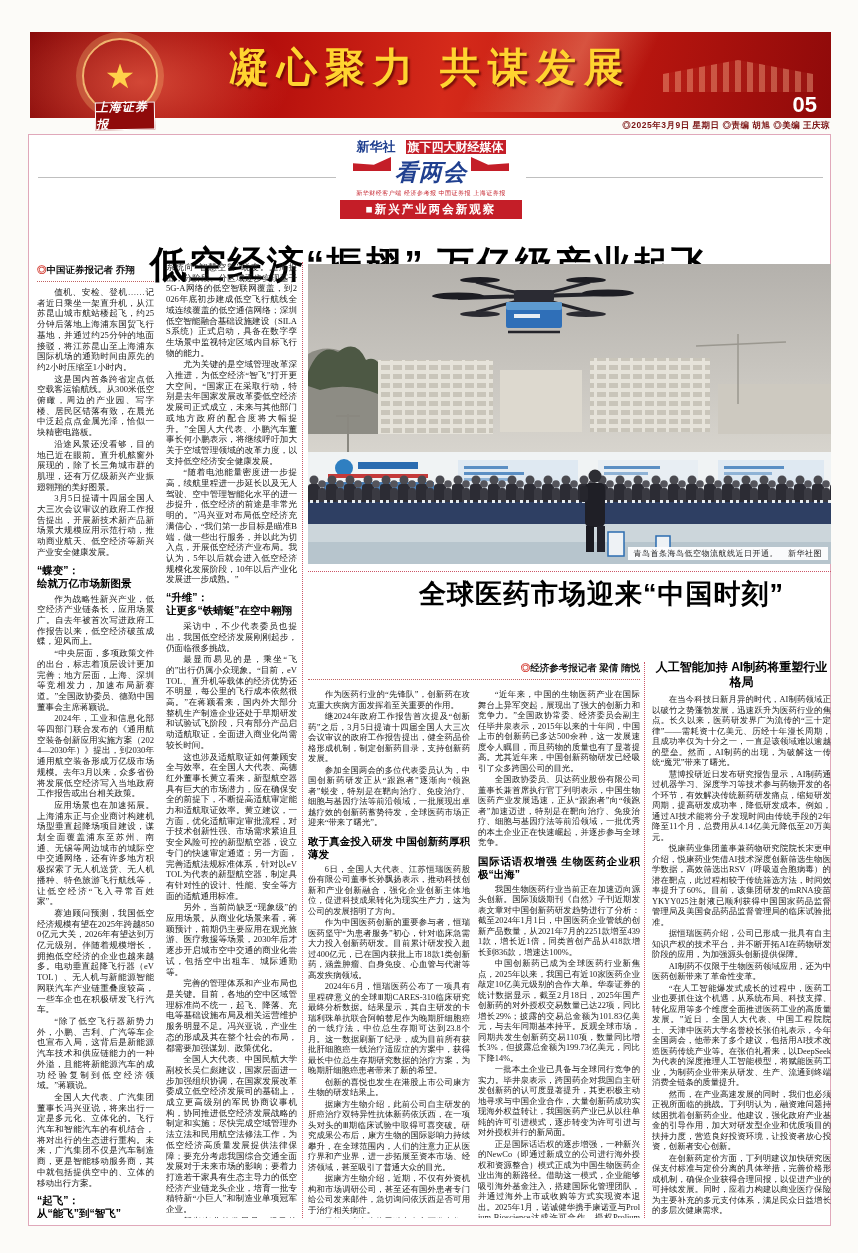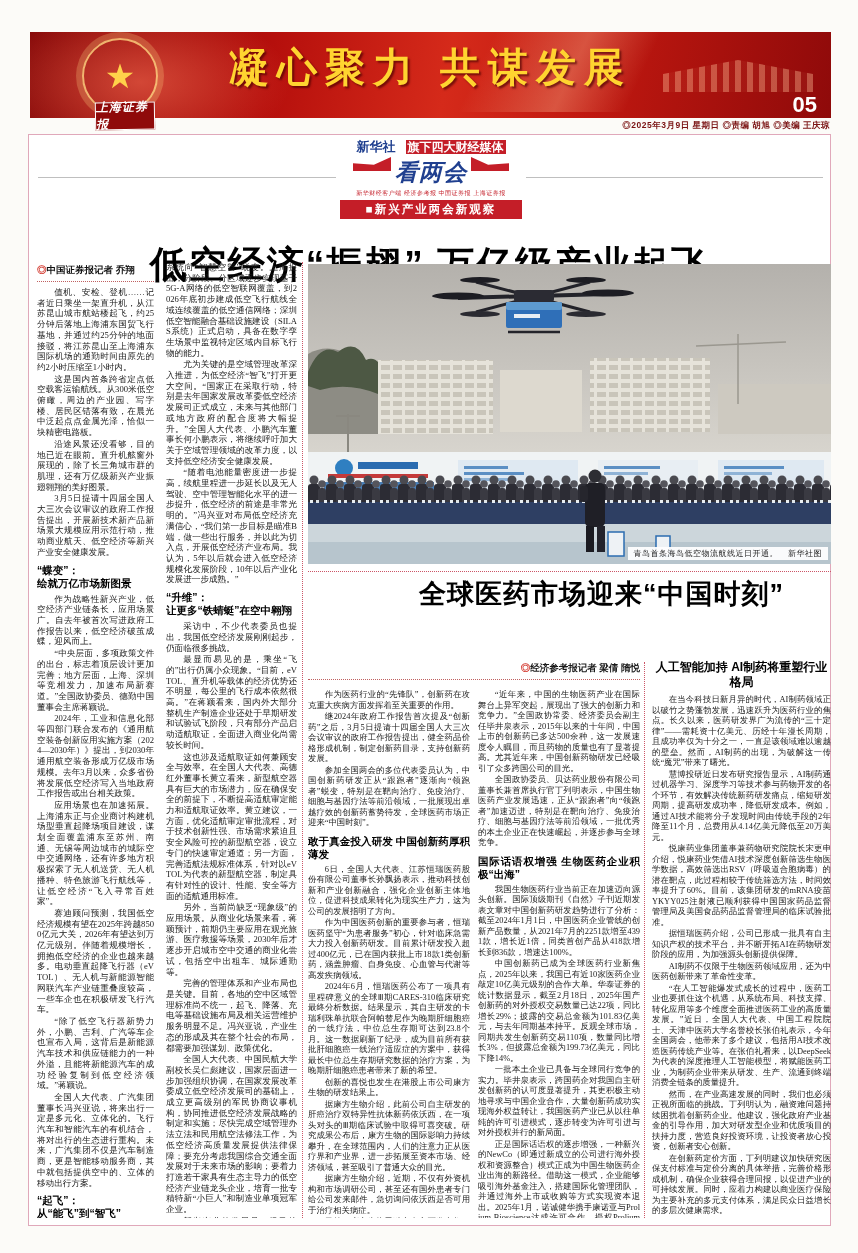--- a/index.html
+++ b/index.html
@@ -263,21 +263,21 @@
   <div>全球医药市场迎来“中国时刻”</div>
 </div>
 <div class="byline2">
   <span class="mark">◎</span><span>经济参考报记者 梁倩 隋悦</span>
 </div>
 
 <div class="col a2 cA">
   <div>
       <p class="para">作为医药行业的“先锋队”，创新药在攻克重大疾病方面发挥着至关重要的作用。</p>
       <p class="para">继2024年政府工作报告首次提及“创新药”之后，3月5日提请十四届全国人大三次会议审议的政府工作报告提出，健全药品价格形成机制，制定创新药目录，支持创新药发展。</p>
-      <p class="para">参加全国两会的多位代表委员认为，中国创新药研发正从“跟跑者”逐渐向“领跑者”蜕变，特别是在靶向治疗、免疫治疗、细胞与基因疗法等前沿领域，一批展现出卓越疗效的创新药蓄势待发，全球医药市场正迎来“中国时刻”。</p>
+      <p class="para">参加全国两会的多位代表委员认为，中国创新药研发正从“跟跑者”逐渐向“领跑者”蜕变，特别是在靶向治疗、免疫治疗、细胞与基因疗法等前沿领域，一批展现出卓越疗效的创新药蓄势待发，全球医药市场正迎来“带来了曙光”。</p>
       <h4 class="subhead">敢于真金投入研发  中国创新药厚积薄发</h4>
       <p class="para">6日，全国人大代表、江苏恒瑞医药股份有限公司董事长孙飘扬表示，推动科技创新和产业创新融合，强化企业创新主体地位，促进科技成果转化为现实生产力，这为公司的发展指明了方向。</p>
       <p class="para">作为中国医药创新的重要参与者，恒瑞医药坚守“为患者服务”初心，针对临床急需大力投入创新药研发。目前累计研发投入超过400亿元，已在国内获批上市18款1类创新药，涵盖肿瘤、自身免疫、心血管与代谢等高发疾病领域。</p>
       <p class="para">2024年6月，恒瑞医药公布了一项具有里程碑意义的全球Ⅲ期CARES-310临床研究最终分析数据。结果显示，其自主研发的卡瑞利珠单抗联合阿帕替尼作为晚期肝细胞癌的一线疗法，中位总生存期可达到23.8个月。这一数据刷新了纪录，成为目前所有获批肝细胞癌一线治疗适应症的方案中，获得最长中位总生存期研究数据的治疗方案，为晚期肝细胞癌患者带来了新的希望。</p>
       <p class="para">创新的喜悦也发生在港股上市公司康方生物的研发结果上。</p>
       <p class="para">据康方生物介绍，此前公司自主研发的肝癌治疗双特异性抗体新药依沃西，在一项头对头的Ⅲ期临床试验中取得可喜突破。研究成果公布后，康方生物的国际影响力持续攀升，在全球范围内，人们的注意力正从医疗界和产业界，进一步拓展至资本市场、经济领域，甚至吸引了普通大众的目光。</p>
       <p class="para">据康方生物介绍，近期，不仅有外资机构和市场调研公司，甚至还有国外患者专门给公司发来邮件，急切询问依沃西是否可用于治疗相关病症。</p>
       <p class="para">目前，康方生物已独立自主研发出超50个创新候选药物（包括11个双抗／多抗／双抗ADC），并全部拥有全球知识产权，已有23个创新药进入临床试验，6个产品进入商业化阶段。值得一提的是，康方生物已有2款全球首创的肿瘤免疫双抗获批上市。</p>
     </div>
 </div>

